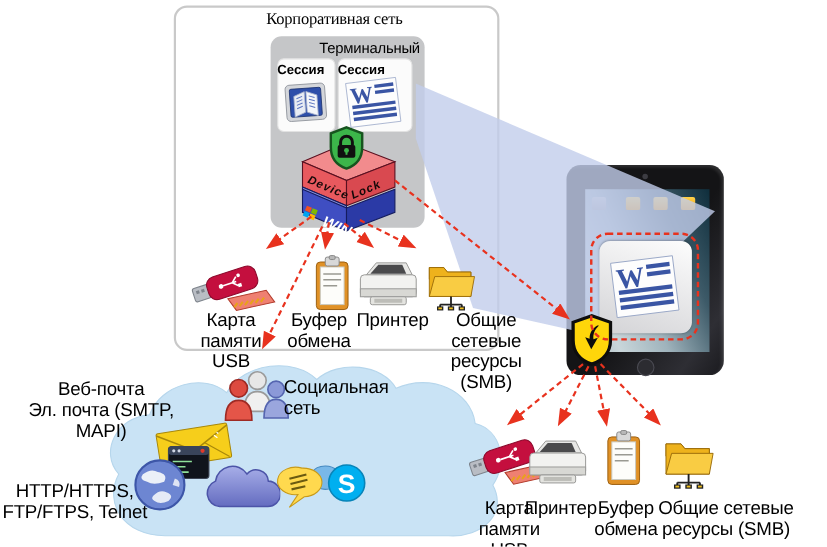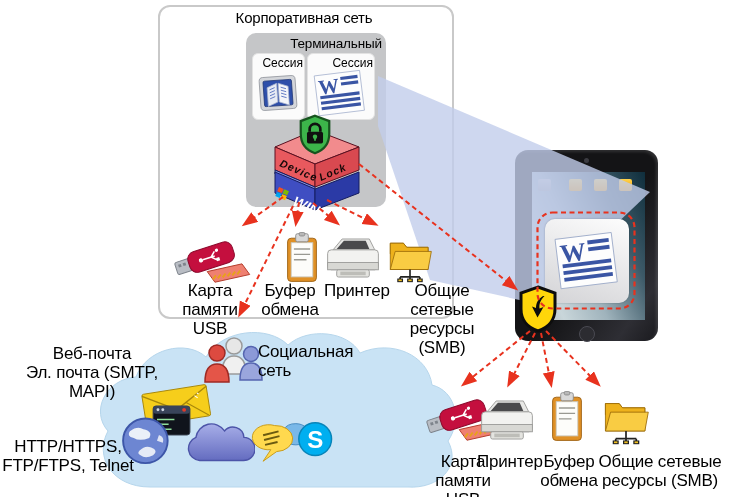--- a/index.html
+++ b/index.html
@@ -5,28 +5,28 @@
   :root{
     --arrow-red:#e8321e; --beam:#c2cdeb; --cloud-fill:#c9e3f5;
     --corporate-border:#c9c9c9; --terminal-bg:#c5c6c8; --word-blue:#3a55a4;
   }
   html,body{margin:0;padding:0;background:#fff;}
   #canvas{position:relative;width:752px;height:497px;background:#fff;overflow:hidden;
           font-family:"Liberation Sans",sans-serif;color:#000;}
   .abs{position:absolute;}
   .lbl{position:absolute;font-size:17px;line-height:1.12;text-align:center;
        white-space:pre-line;letter-spacing:-0.2px;}
-  .box-title{font-size:15px;}
+  .box-title{font-size:15px;font-family:Liberation Serif, serif;}
   #corp-box{left:158px;top:5px;width:292px;height:310px;border:2px solid var(--corporate-border);
             border-radius:12px;background:#fff;}
   #corp-title{left:158px;top:10px;width:292px;}
   #term-box{left:246px;top:33px;width:140px;height:174px;background:var(--terminal-bg);border-radius:10px;}
   #term-title{left:246px;top:36px;width:120px;font-size:13.5px;padding-left:30px;}
   .session{position:absolute;background:#fbfbfb;border:1px solid #e2e2e2;border-radius:6px;}
-  .session-lbl{position:absolute;font-size:12px;text-align:right;}
+  .session-lbl{position:absolute;font-size:12px;text-align:left;font-weight:bold;}
   #tablet{left:515px;top:150px;width:143px;height:191px;background:linear-gradient(125deg,#141416 55%,#2e2e34 85%,#1a1a1e);
           border-radius:13px;box-shadow:inset -2px 2px 3px rgba(255,255,255,.12);}
   #tablet-screen{left:532px;top:172px;width:113px;height:148px;
      background:linear-gradient(245deg,#0f2e3c 0%,#3d5a68 28%,#9fb3bc 58%,#c9d6da 82%,#a7b5bd 100%);}
   .appicon{position:absolute;width:13px;height:12px;border-radius:2px;
      background:linear-gradient(180deg,#ffd34d,#f39c00);}
   .appicon.dim{background:linear-gradient(180deg,#c6c9cc,#a8abaf);}
   #app-button{left:545px;top:219px;width:84px;height:84px;border-radius:10px;
      background:linear-gradient(200deg,#fdfdfd,#d3d3d6);box-shadow:0 0 2px rgba(0,0,0,.25);}
   #camera{left:584px;top:158px;width:5px;height:5px;border-radius:50%;background:#3c3c42;}

